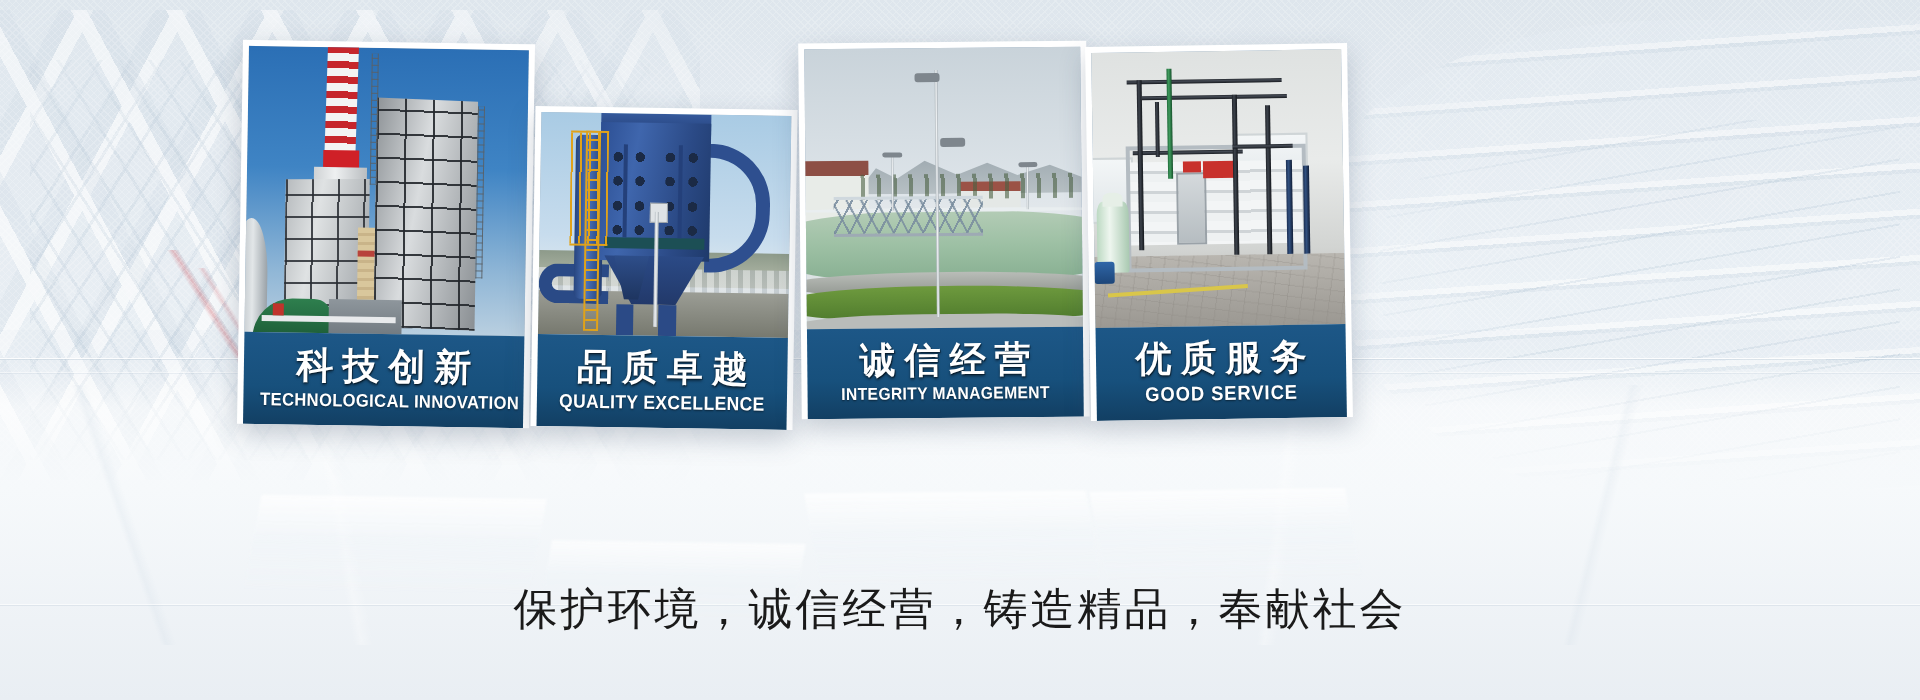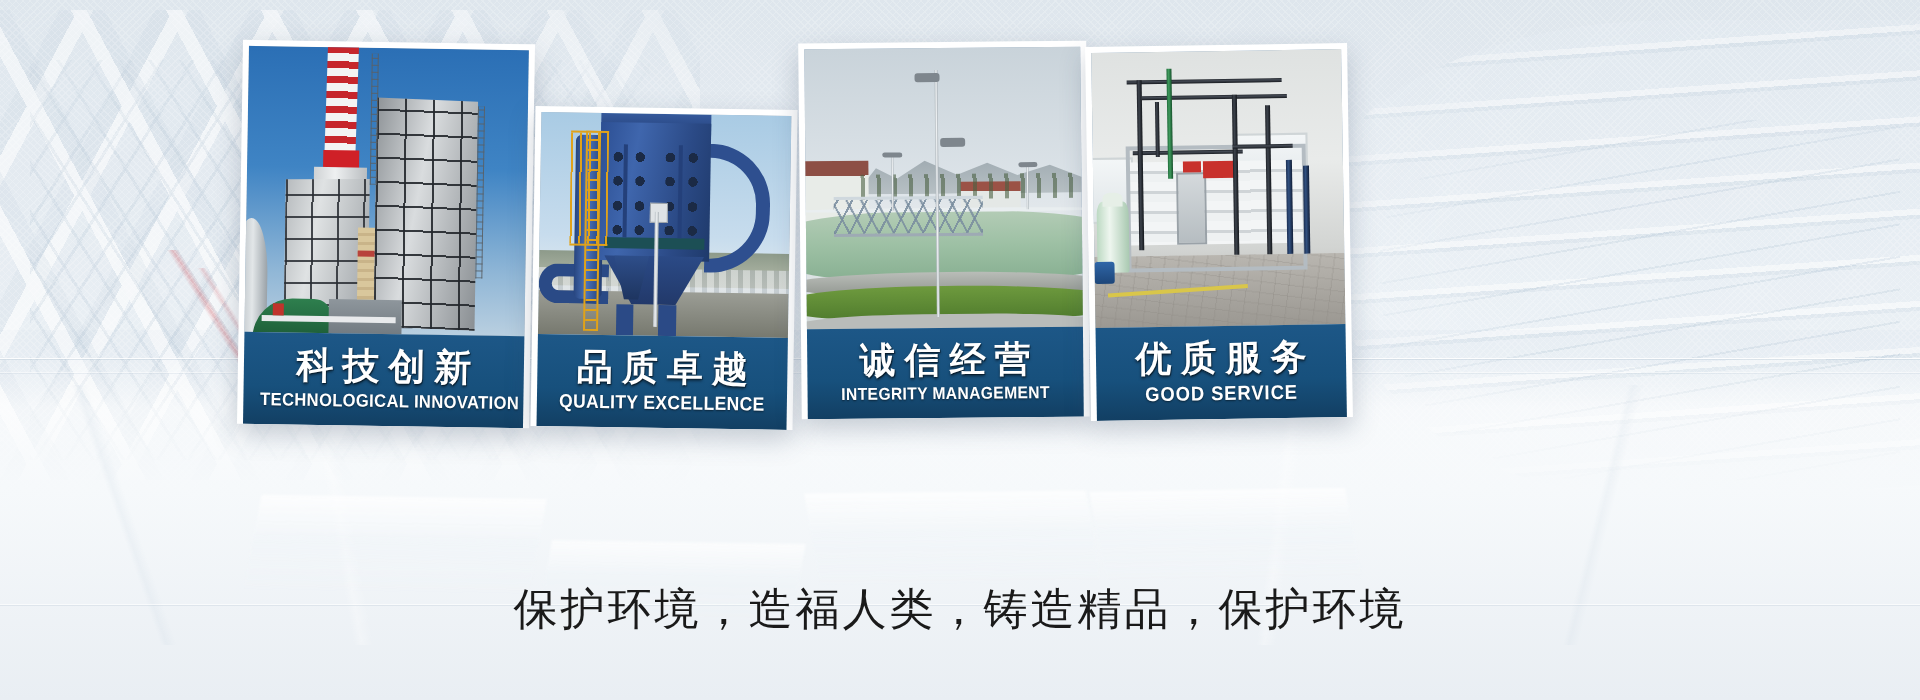--- a/index.html
+++ b/index.html
@@ -460,15 +460,15 @@
       <div class="p4-pipe-v" style="left:25%;top:18%;width:1.6%;height:20%;"></div>
       <div class="p4-pipe-h" style="left:56%;top:34%;width:24%;height:1.6%;"></div>
       <div class="p4-yellowline"></div>
     </div>
     <div class="caption">
       <div class="cn">优质服务</div>
       <div class="en">GOOD SERVICE</div>
     </div>
   </div>
 
-  <div id="tagline">保护环境，造福人类，铸造精品，保护环境</div>
+  <div id="tagline">保护环境，诚信经营，铸造精品，奉献社会</div>
 
 </div>
 
 </body></html>

